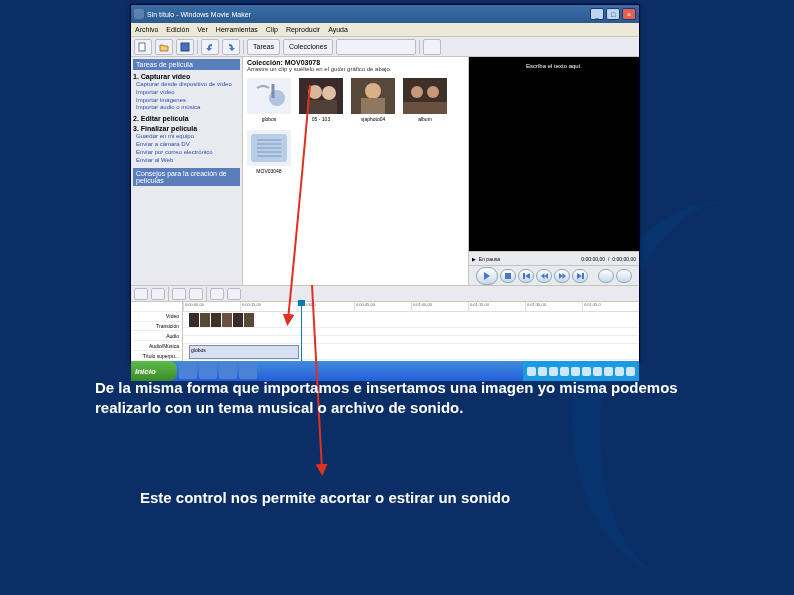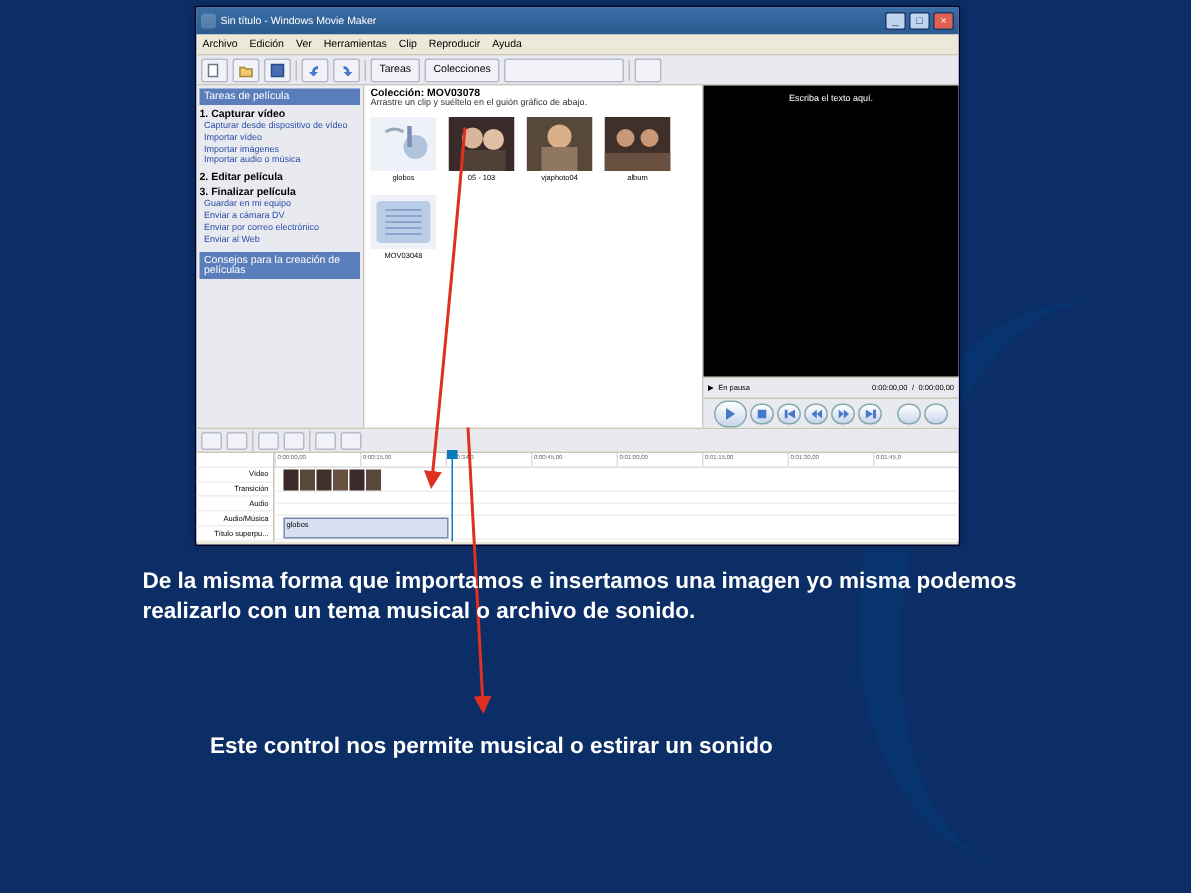--- a/index.html
+++ b/index.html
@@ -292,33 +292,52 @@
       <div class="track" style="height:8px;"></div>
       <div class="track" style="height:8px;"></div>
       <div class="track">
         <div class="audioclip"><span>globos</span></div>
       </div>
       <div class="track" style="height:8px;border-bottom:none;"></div>
       <div class="playhead"></div>
     </div>
   </div>
 
+  <div class="taskbar">
+    <div class="startbtn">Inicio</div>
+    <div class="taskbtn"></div>
+    <div class="taskbtn"></div>
+    <div class="taskbtn"></div>
+    <div class="taskbtn"></div>
+    <div class="tray">
+      <div class="trayicn"></div>
+        <div class="trayicn"></div>
+      <div class="trayicn"></div>
+        <div class="trayicn"></div>
+      <div class="trayicn"></div>
+        <div class="trayicn"></div>
+      <div class="trayicn"></div>
+        <div class="trayicn"></div>
+      <div class="trayicn"></div>
+        <div class="trayicn"></div>
+    </div>
+  </div>
 </div>
 
 <svg class="arrow" style="left:270px;top:80px;width:60px;height:250px;">
   <defs>
       <marker id="ah1" markerWidth="6" markerHeight="6" refX="3" refY="3" orient="auto">
         <path d="M0 0L6 3L0 6z" fill="#e03020"></path>
       </marker>
     </defs>
   <path d="M40 5 Q30 120 18 240" stroke="#e03020" stroke-width="2" fill="none" marker-end="url(#ah1)"></path>
 </svg>
 <svg class="arrow" style="left:300px;top:280px;width:40px;height:200px;">
   <defs>
       <marker id="ah2" markerWidth="6" markerHeight="6" refX="3" refY="3" orient="auto">
         <path d="M0 0L6 3L0 6z" fill="#e03020"></path>
       </marker>
     </defs>
   <path d="M12 5 L22 190" stroke="#e03020" stroke-width="2" fill="none" marker-end="url(#ah2)"></path>
 </svg>
 
 <div class="annot1">De la misma forma que importamos e insertamos una imagen yo misma podemos realizarlo con un tema musical o archivo de sonido.</div>
-<div class="annot2">Este control nos permite musical o estirar un sonido</div>
+<div class="annot2">Este control nos permite acortar o estirar un sonido</div>
 
 </body></html>

